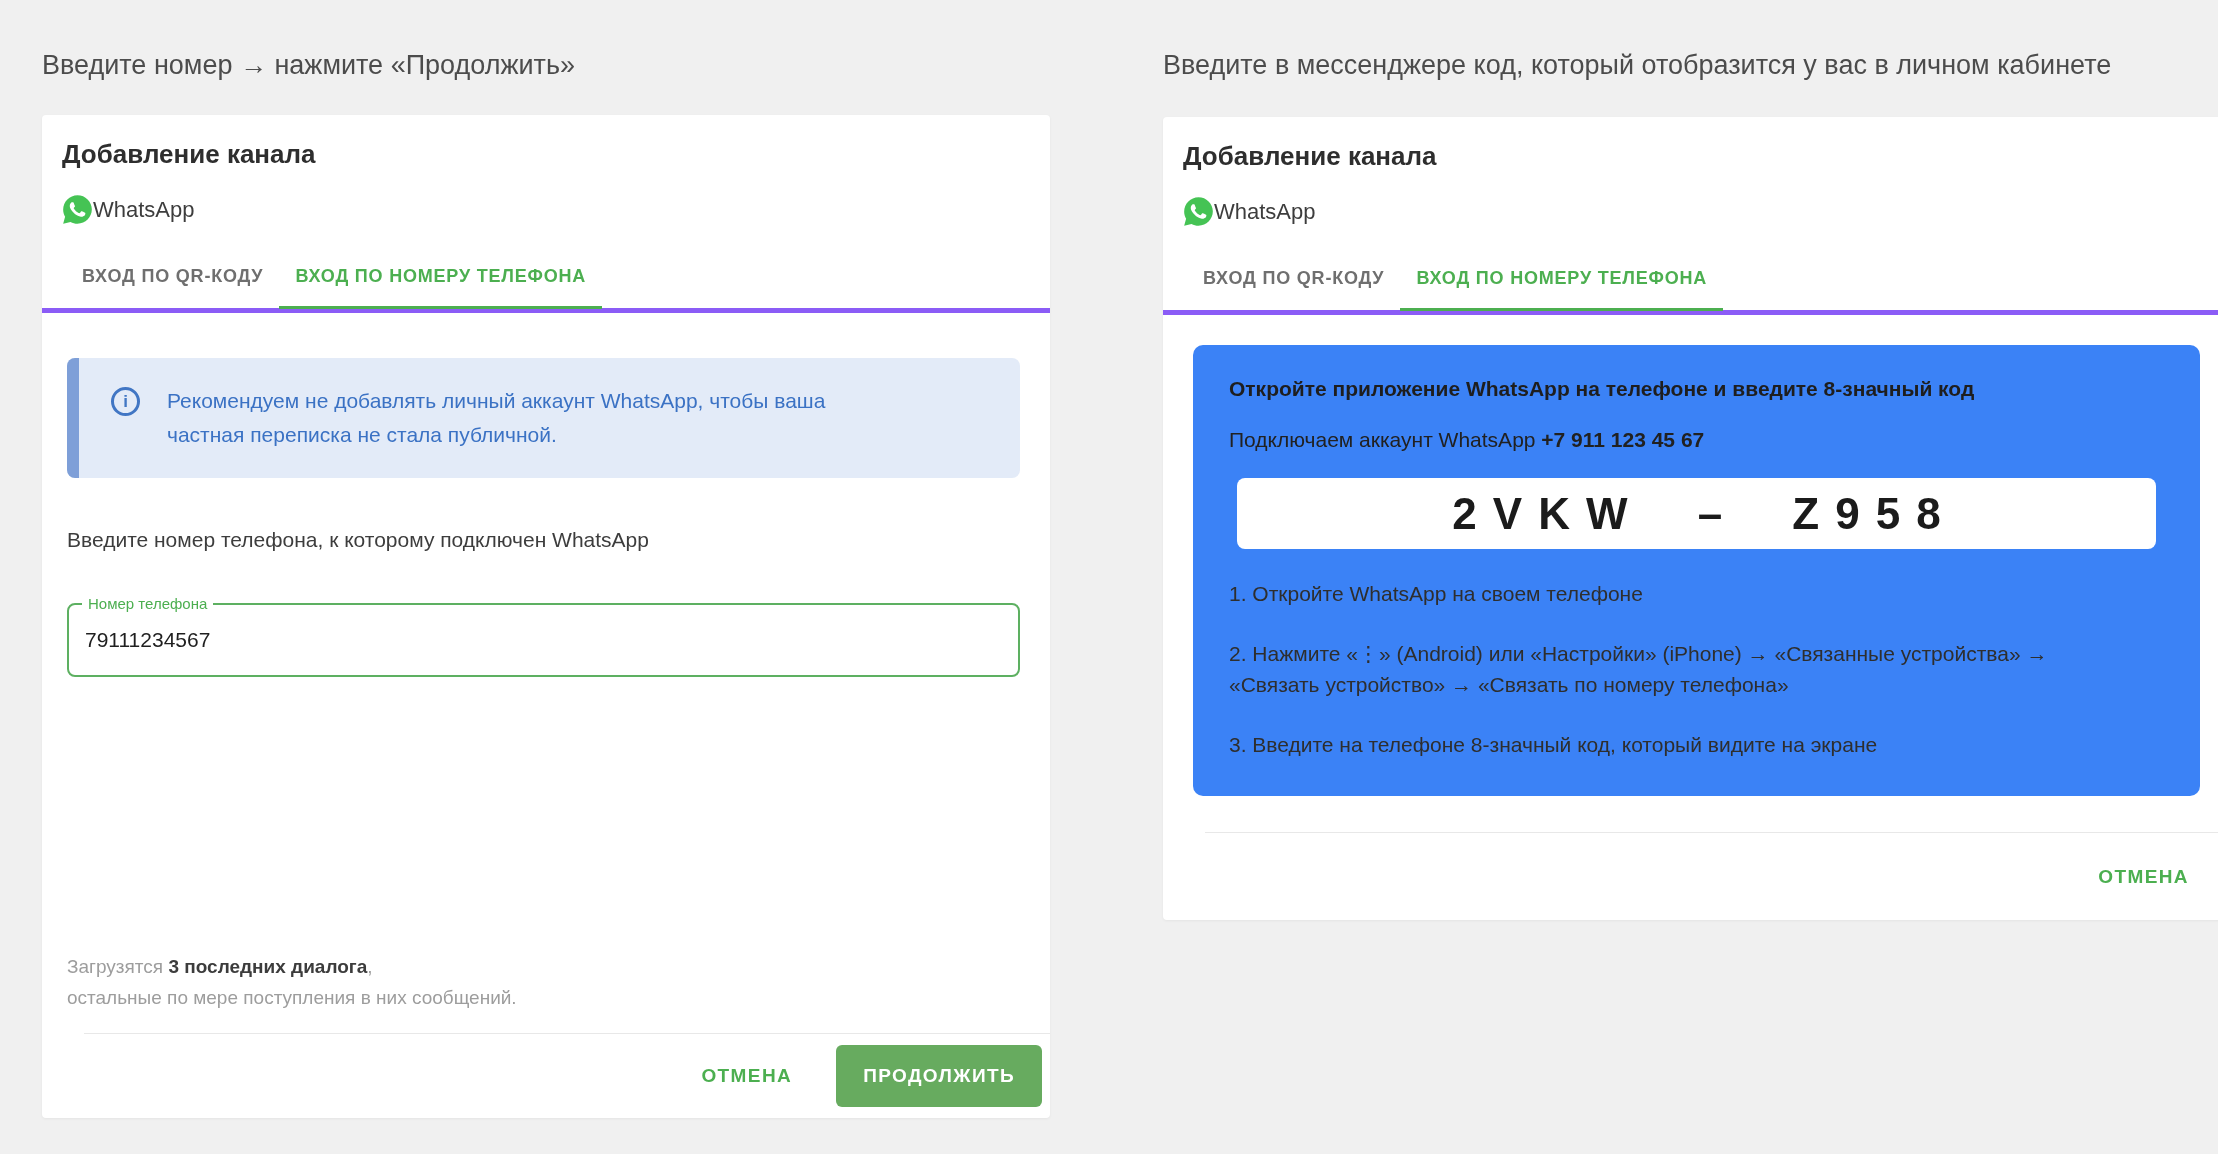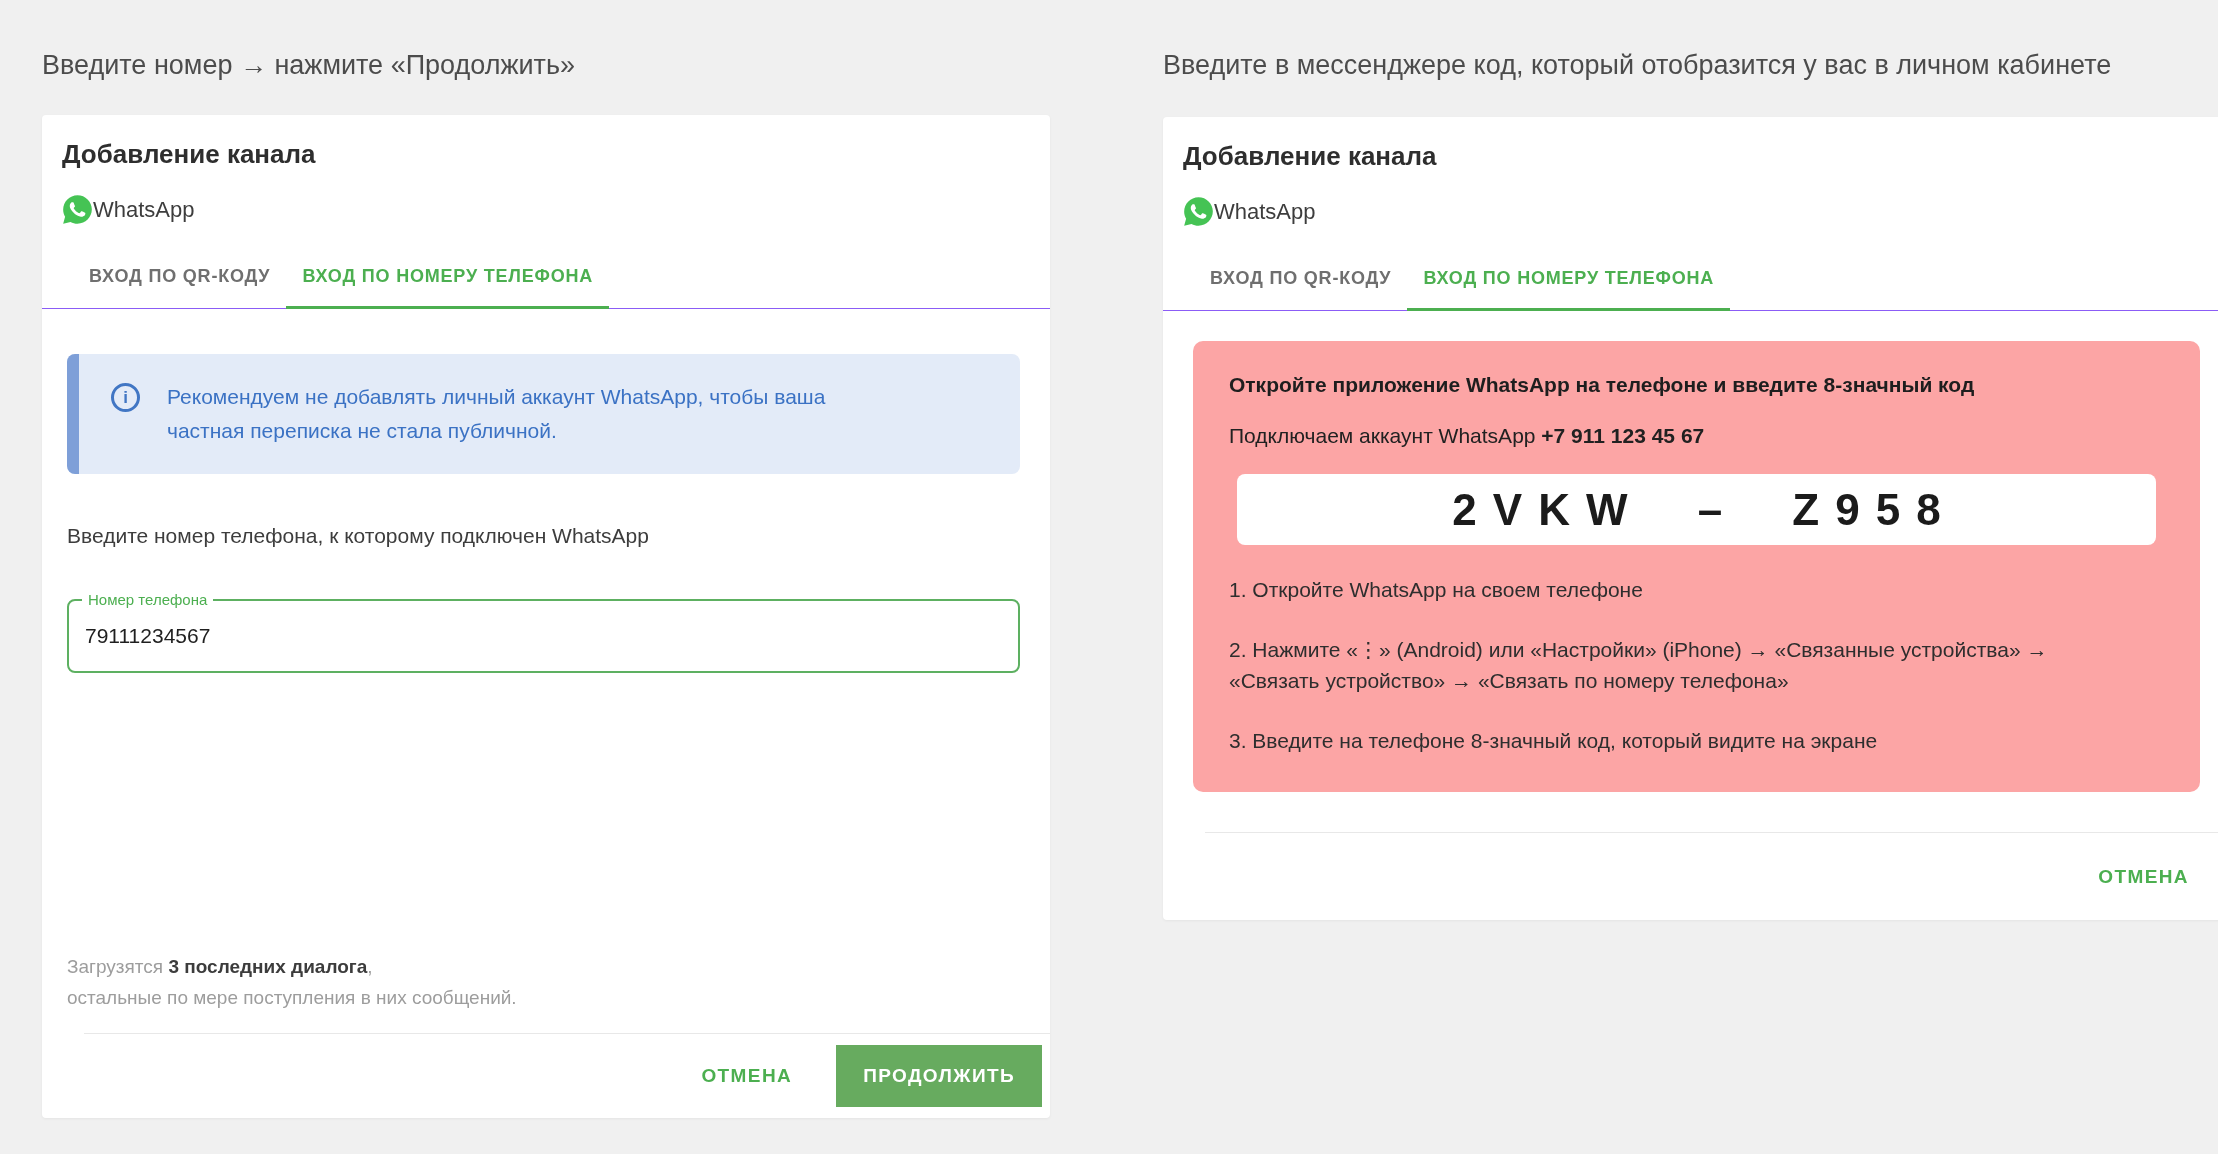--- a/index.html
+++ b/index.html
@@ -22,21 +22,21 @@
     box-shadow:0 1px 3px rgba(0,0,0,0.05);
   }
   .panel-left .card{margin-top:25px;height:1003px}
   .panel-right .card{margin-top:27px;height:803px}
 
   .card-head{padding:24px 24px 0 20px}
   .card-title{margin:0;font-size:26px;font-weight:700;color:#2e2e2e}
   .channel-row{display:flex;align-items:center;margin-top:24px}
   .channel-label{font-size:22px;color:#3d3d3d}
 
-  .tabs{display:flex;padding-left:31px;margin-top:22px;border-bottom:1px solid #8b5cf6}
+  .tabs{display:flex;padding-left:24px;margin-top:22px;border-bottom:5px solid #8b5cf6}
   .tab{
     padding:19px 16px;font-size:18px;font-weight:700;letter-spacing:0.8px;
     color:#6f6f6f;cursor:pointer;border-bottom:3px solid transparent;margin-bottom:-1px;
   }
   .tab.active{color:#4caf50;border-bottom-color:#4caf50}
 
   
   .card-body{padding:0 30px 0 25px;flex:1;display:flex;flex-direction:column}
   .info-box{
     margin-top:45px;background:#e3ebf8;border-radius:8px;position:relative;
@@ -72,29 +72,29 @@
   .card-footer{
     border-top:1px solid #e8e8e8;display:flex;justify-content:flex-end;align-items:center;
     height:84px;padding-right:8px;flex:none;margin-left:42px;
   }
   .btn-text{
     background:none;border:none;color:#4caf50;font-size:19px;font-weight:700;
     letter-spacing:1.4px;padding:0 24px;cursor:pointer;height:62px;
     font-family:"Liberation Sans","DejaVu Sans",sans-serif;
   }
   .btn-filled{
-    background:#67ab5f;border:none;border-radius:0;color:#fff;font-size:19px;font-weight:700;
+    background:#67ab5f;border:none;border-radius:6px;color:#fff;font-size:19px;font-weight:700;
     letter-spacing:1.4px;height:62px;padding:0 27px;margin-left:20px;cursor:pointer;
     font-family:"Liberation Sans","DejaVu Sans",sans-serif;
   }
   .panel-right .card-footer{height:87px;padding-right:18px}
 
   
   .gray-box{
-    margin:30px 31px 0 30px;background:#fca5a5;border-radius:10px;
+    margin:30px 31px 0 30px;background:#3b82f6;border-radius:10px;
     padding:32px 36px 36px 36px;
   }
   .gray-heading{margin:0;font-size:21px;font-weight:700;color:#1e1e1e}
   .connect-line{margin-top:27px;font-size:21px;color:#212121}
   .connect-line b{font-weight:700}
   .code-box{
     margin:26px 8px 0 8px;background:#fff;border-radius:8px;height:71px;
     display:flex;align-items:center;justify-content:center;
     font-size:44px;font-weight:700;color:#1b1b1b;letter-spacing:16px;word-spacing:26px;
     padding-left:16px;

